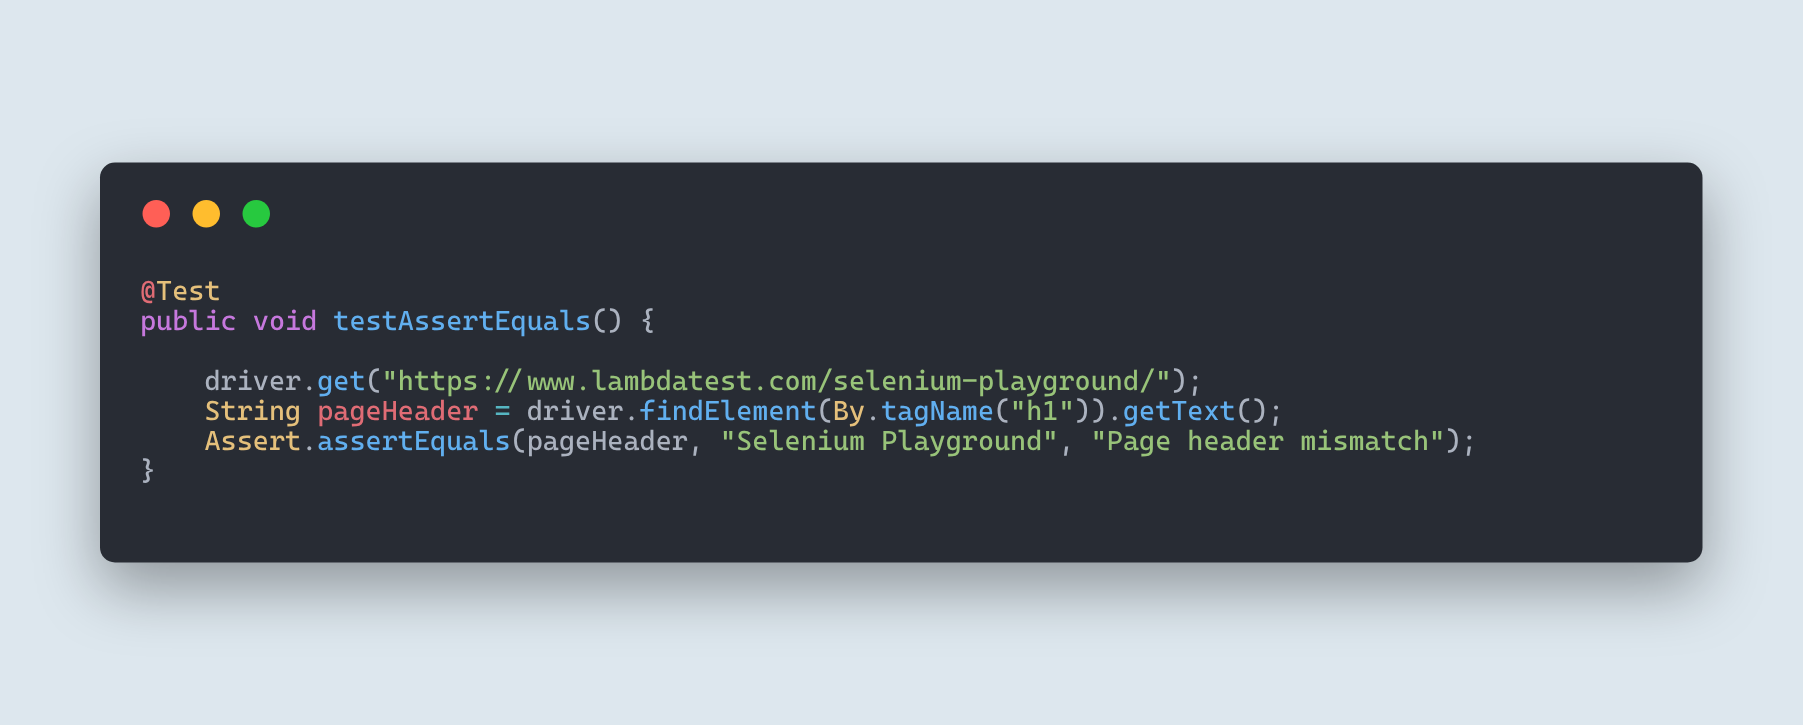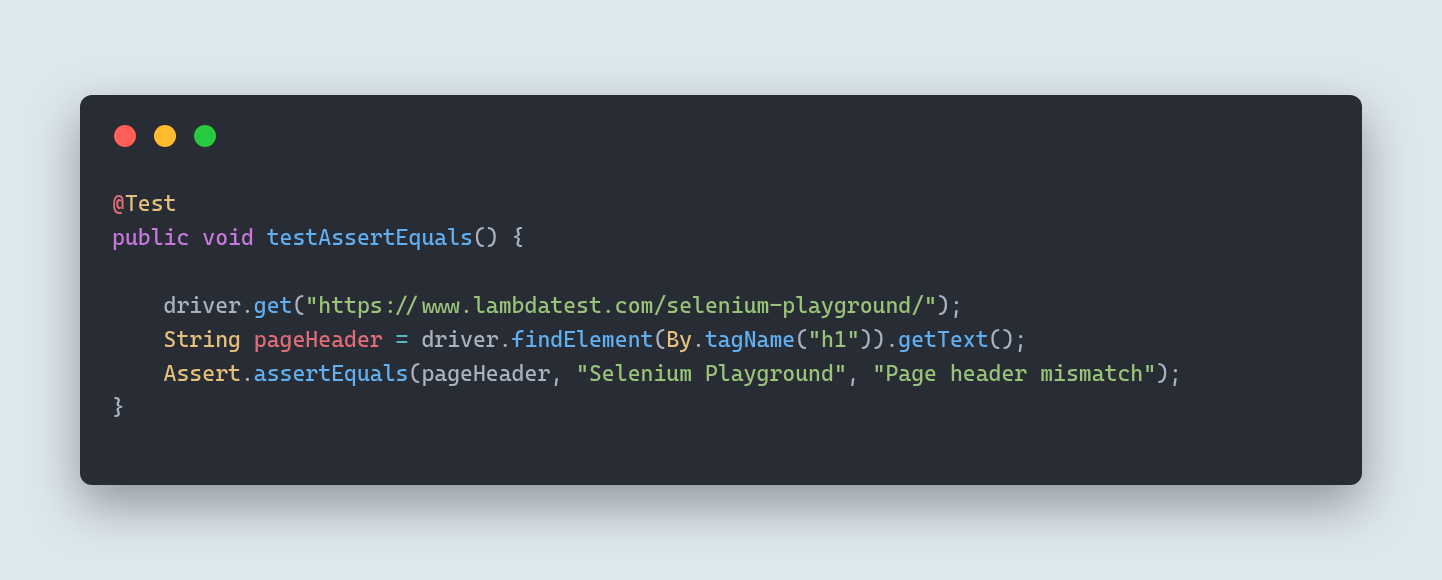--- a/index.html
+++ b/index.html
@@ -29,21 +29,21 @@
   .light {
     width: 22px;
     height: 22px;
     border-radius: 50%;
   }
   .red { background: #ff5f56; }
   .yellow { background: #ffbd2e; }
   .green { background: #27c93f; }
   .code {
     font-size: 22px;
-    line-height: 34px;
+    line-height: 24px;
     color: #abb2bf;
     white-space: pre;
   }
   .tok-annotation { color: #e5c07b; }
   .tok-keyword { color: #c678dd; }
   .tok-type { color: #c678dd; }
   .tok-method-def { color: #61afef; }
   .tok-punct { color: #abb2bf; }
   .tok-ident { color: #abb2bf; }
   .tok-call { color: #61afef; }

